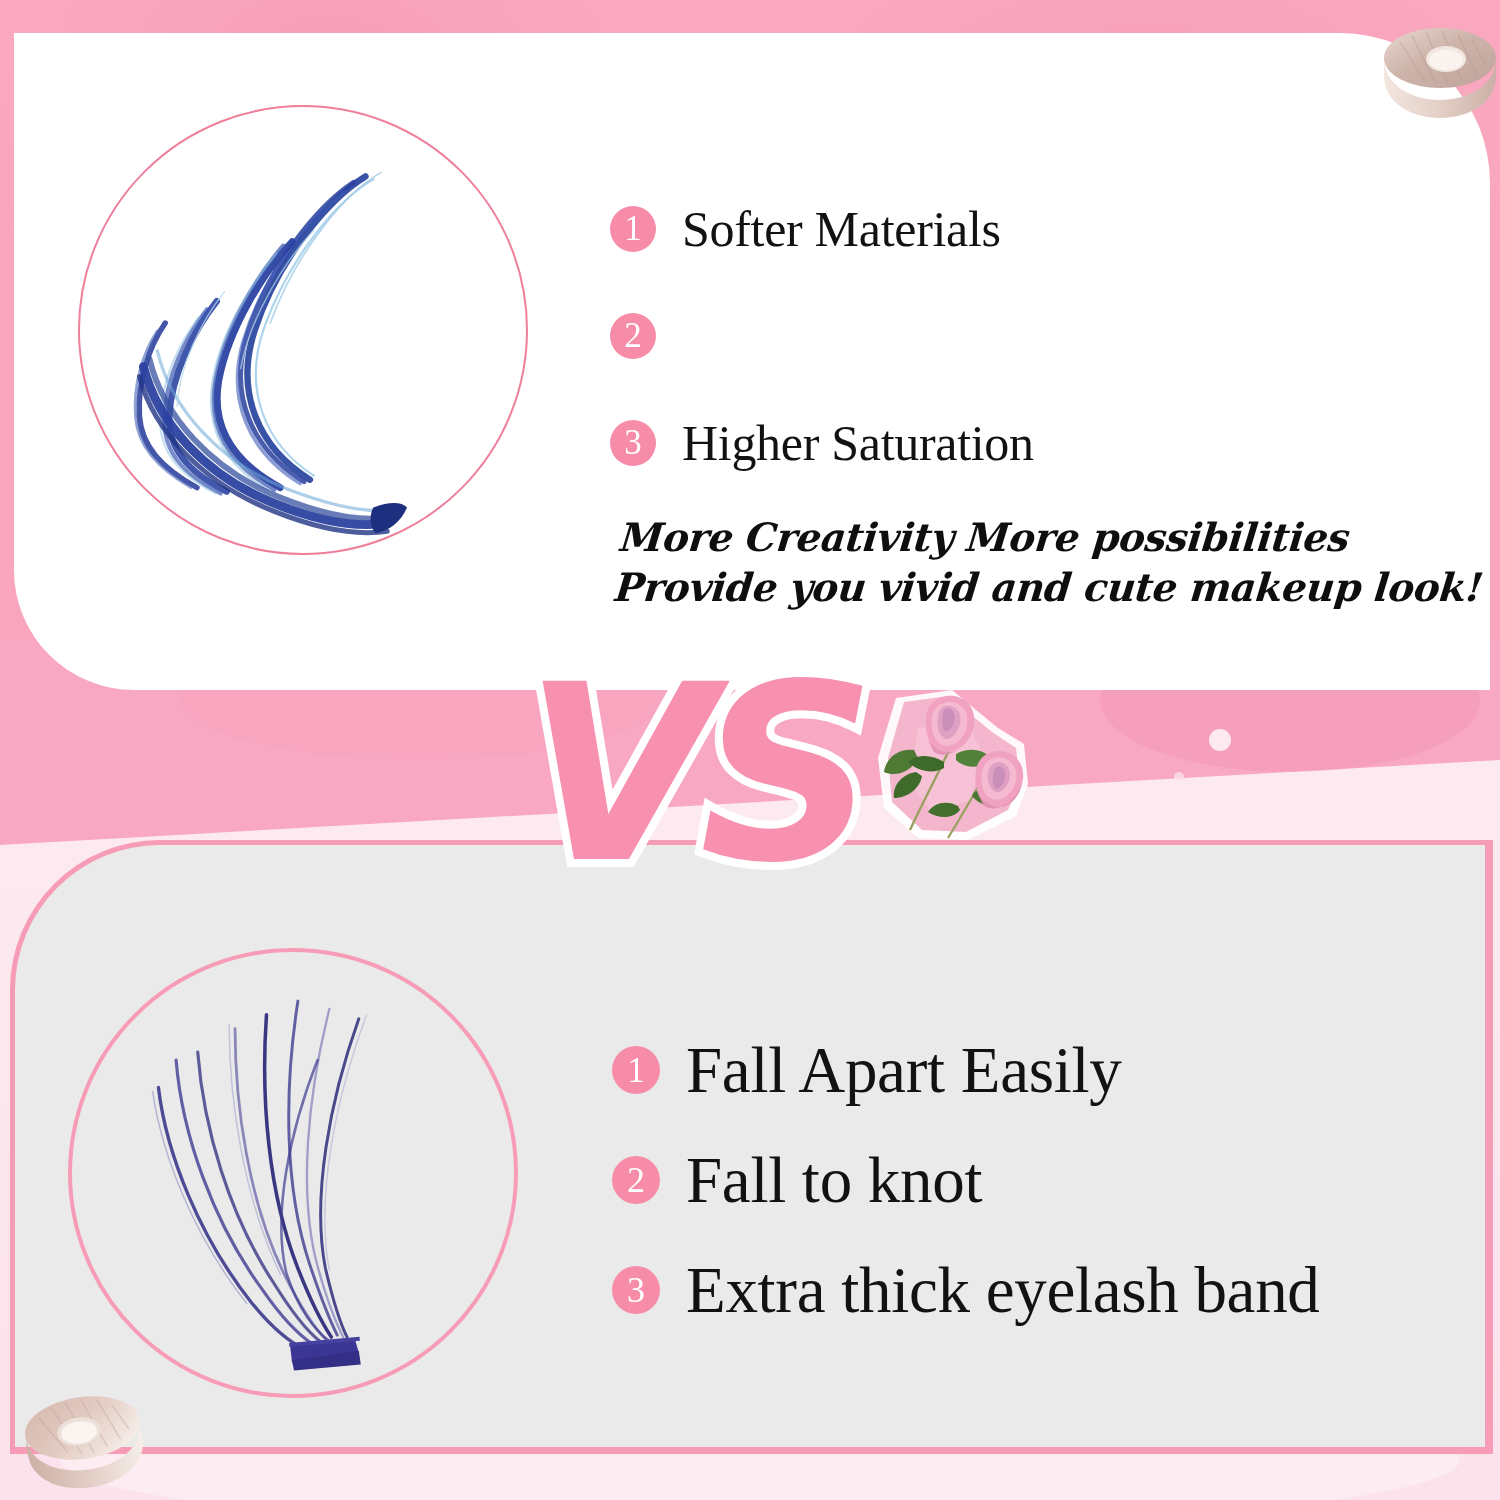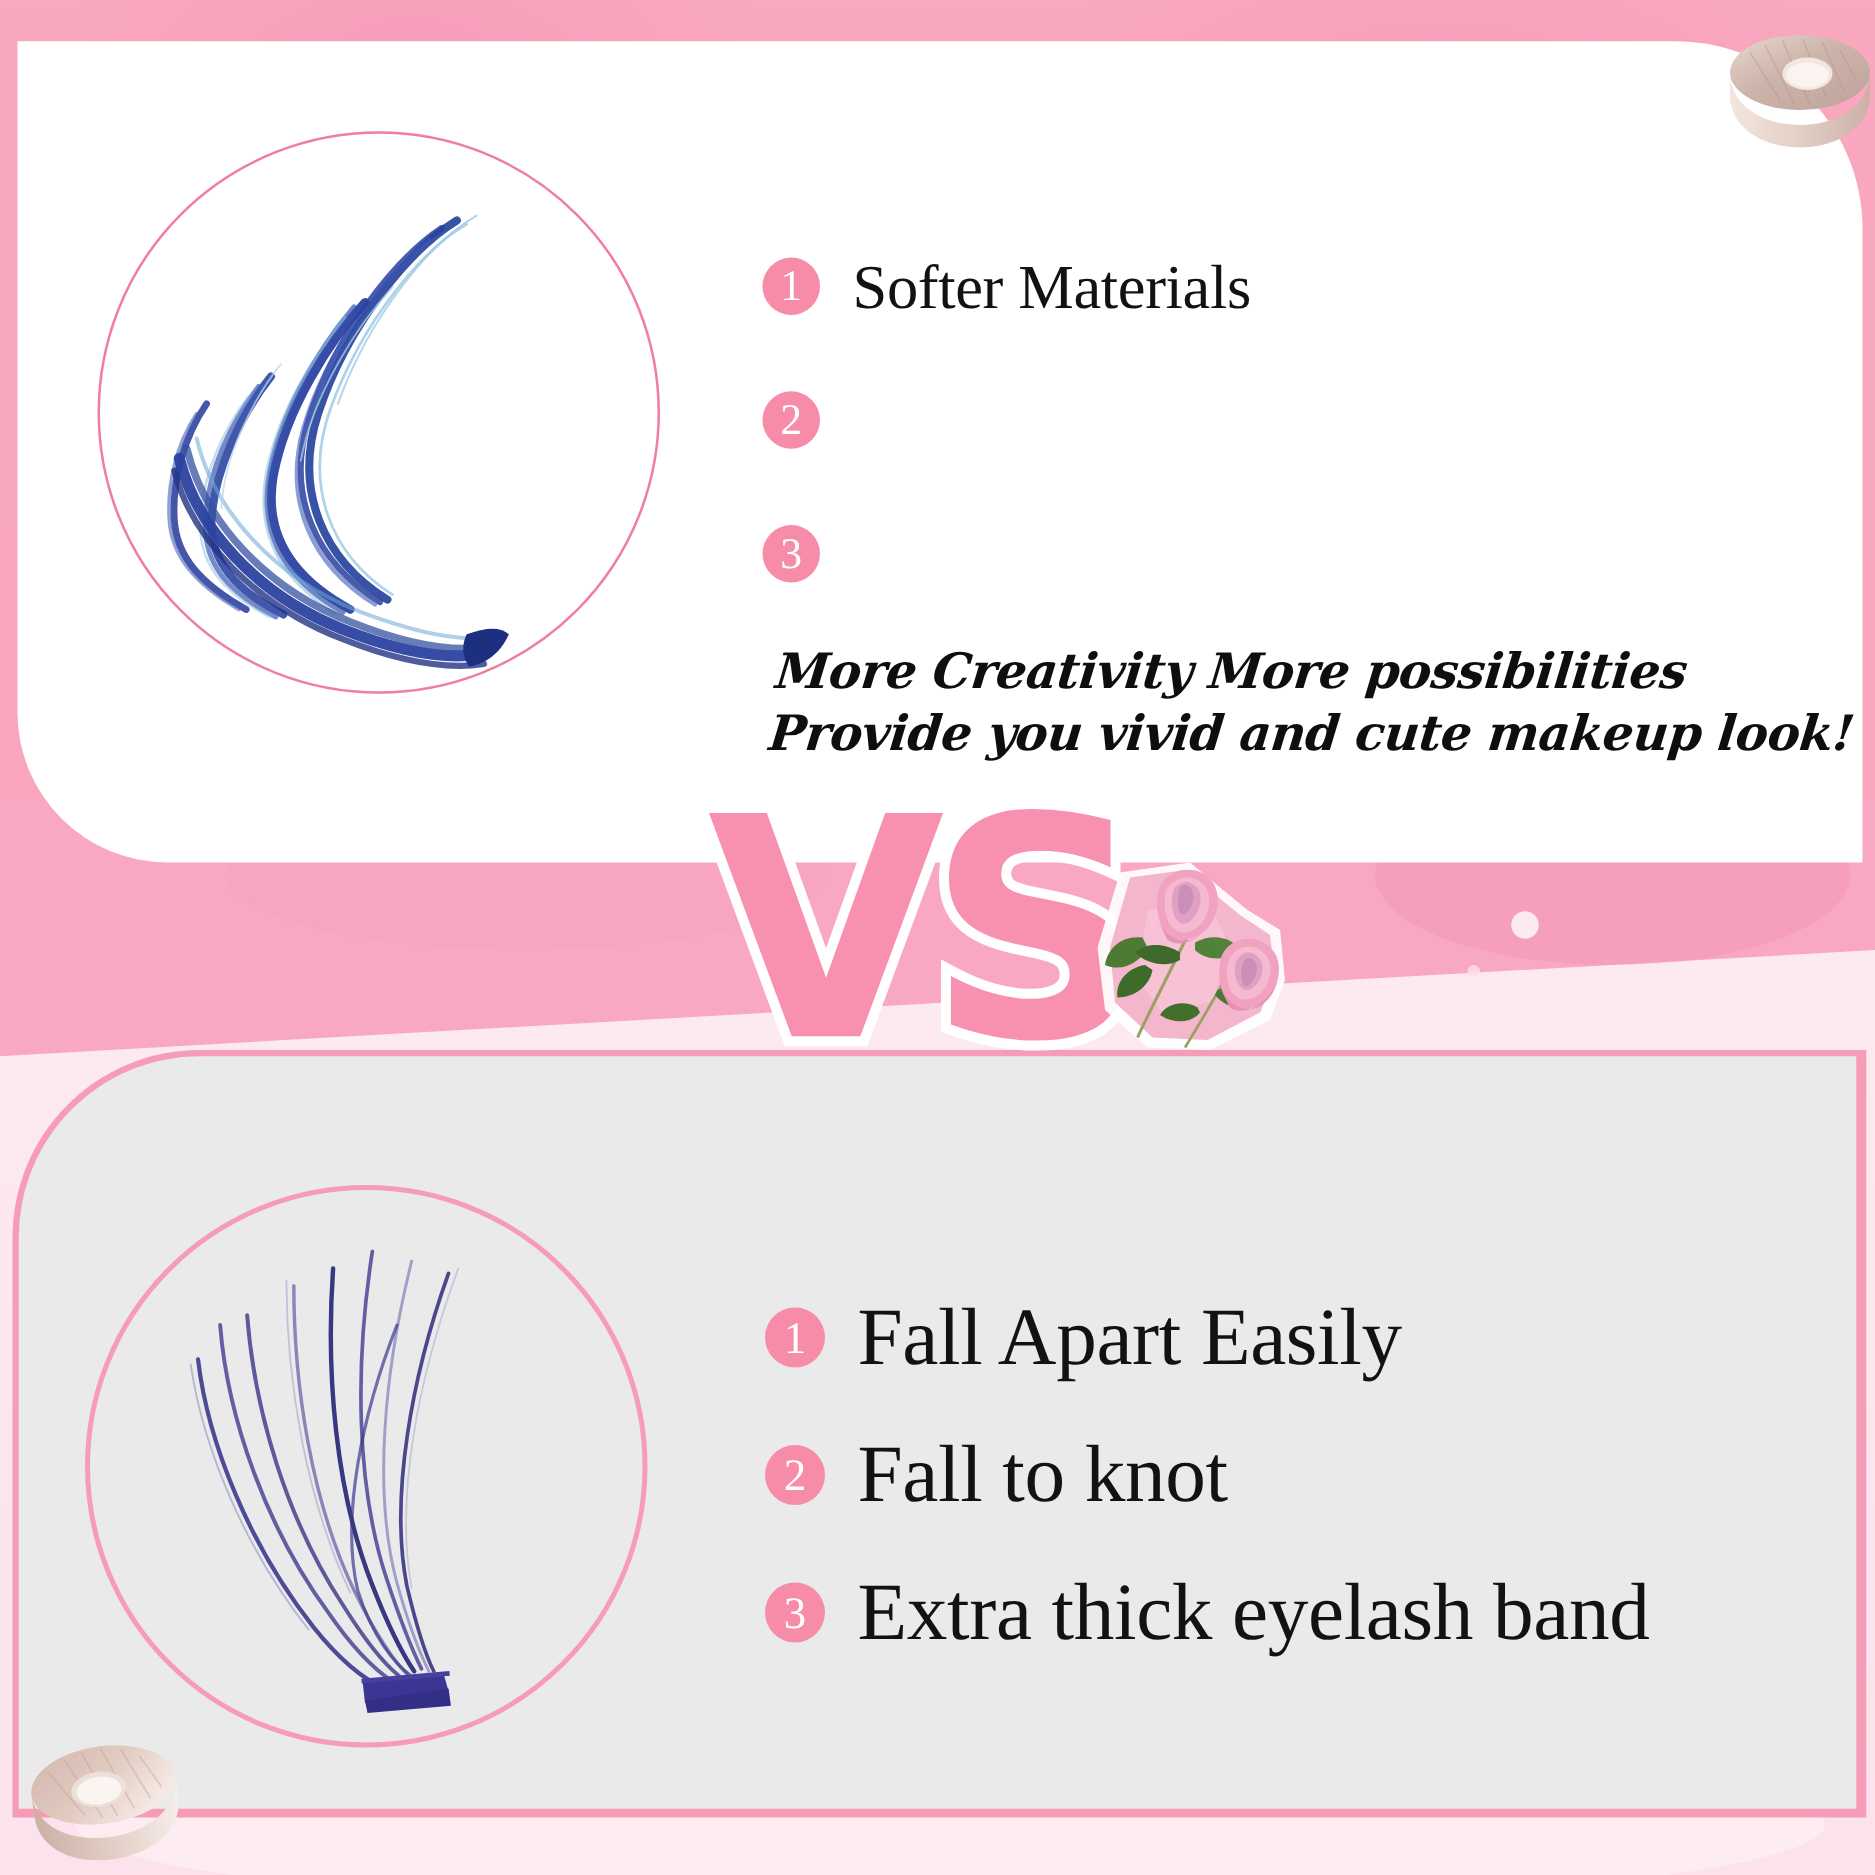--- a/index.html
+++ b/index.html
@@ -110,31 +110,31 @@
     line-height:1.28;
     color:#0e0e0e;
     letter-spacing:-0.5px;
     transform: skewX(-6deg);
   }
   .tagline div { white-space:nowrap; }
 
   
   .vs {
     position:absolute;
-    left:524px; top:622px;
+    left:524px; top:652px;
     z-index:8;
     font-family:"DejaVu Sans", sans-serif;
     font-weight:bold;
+    font-style:italic;
     font-size:245px;
     line-height:1;
     color:#f890b0;
     -webkit-text-stroke: 16px #ffffff;
     paint-order: stroke fill;
     letter-spacing:-14px;
-    margin-left:42px;
   }
 
   
   .roses { position:absolute; left:848px; top:688px; width:200px; height:160px; z-index:9; }
 
   
   .ring-tr { position:absolute; left:1378px; top:14px; width:126px; height:108px; z-index:10; }
   .ring-bl { position:absolute; left:18px; top:1382px; width:130px; height:112px; z-index:10; }
 </style>
 </head>
@@ -213,20 +213,21 @@
 <div class="features top">
   <div class="feat-row">
     <div class="badge">1</div>
     <div class="feat-label">Softer Materials</div>
   </div>
   <div class="feat-row">
     <div class="badge">2</div>
   </div>
   <div class="feat-row">
     <div class="badge">3</div>
+    <div class="feat-label">Higher Saturation</div>
   </div>
 </div>
 
 <div class="tagline">
   <div>More  Creativity More possibilities</div>
   <div>Provide you vivid and cute makeup look!</div>
 </div>
 
 <div class="panel-bottom-frame"></div>
 <div class="panel-bottom"></div>

